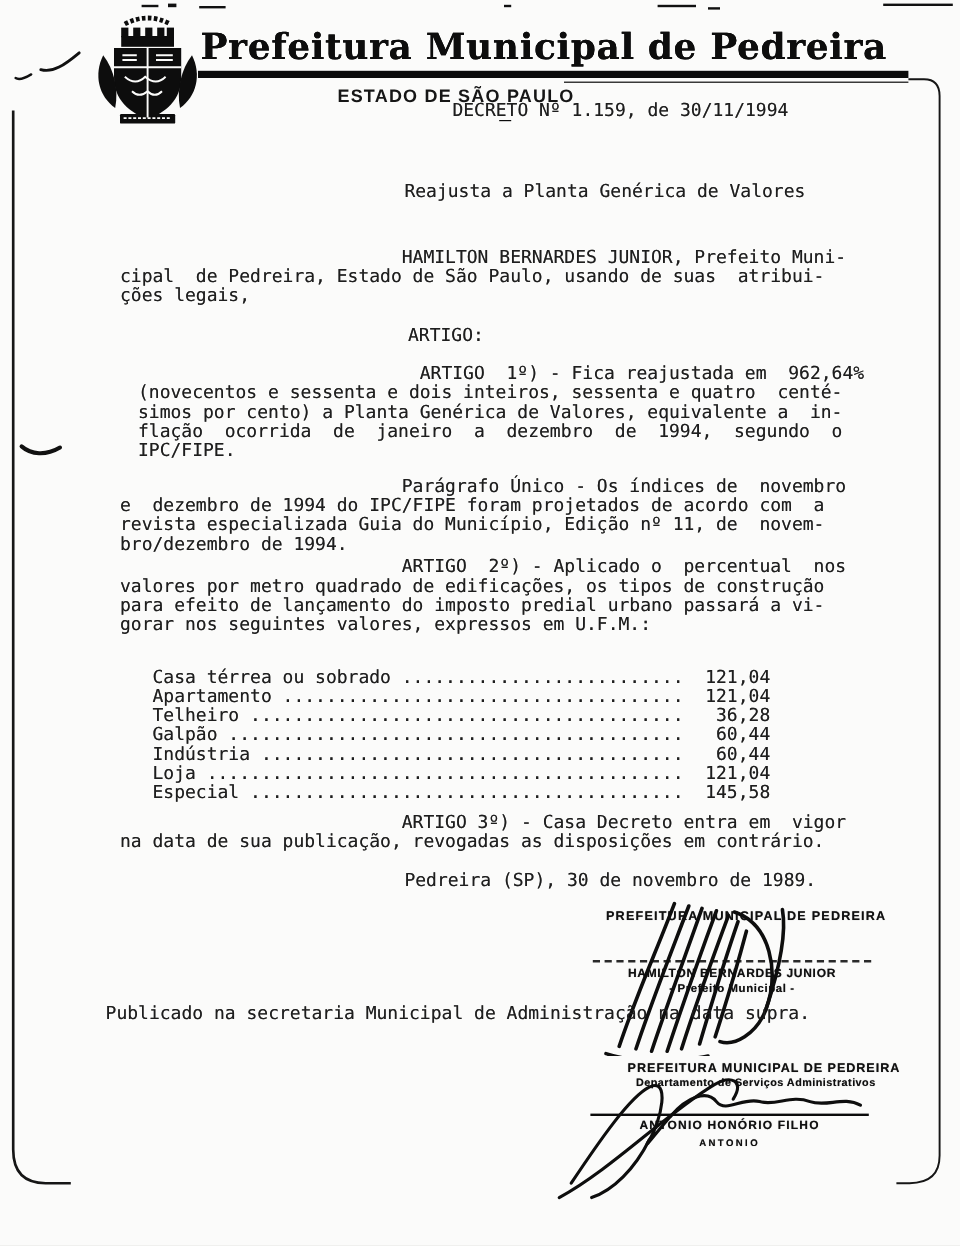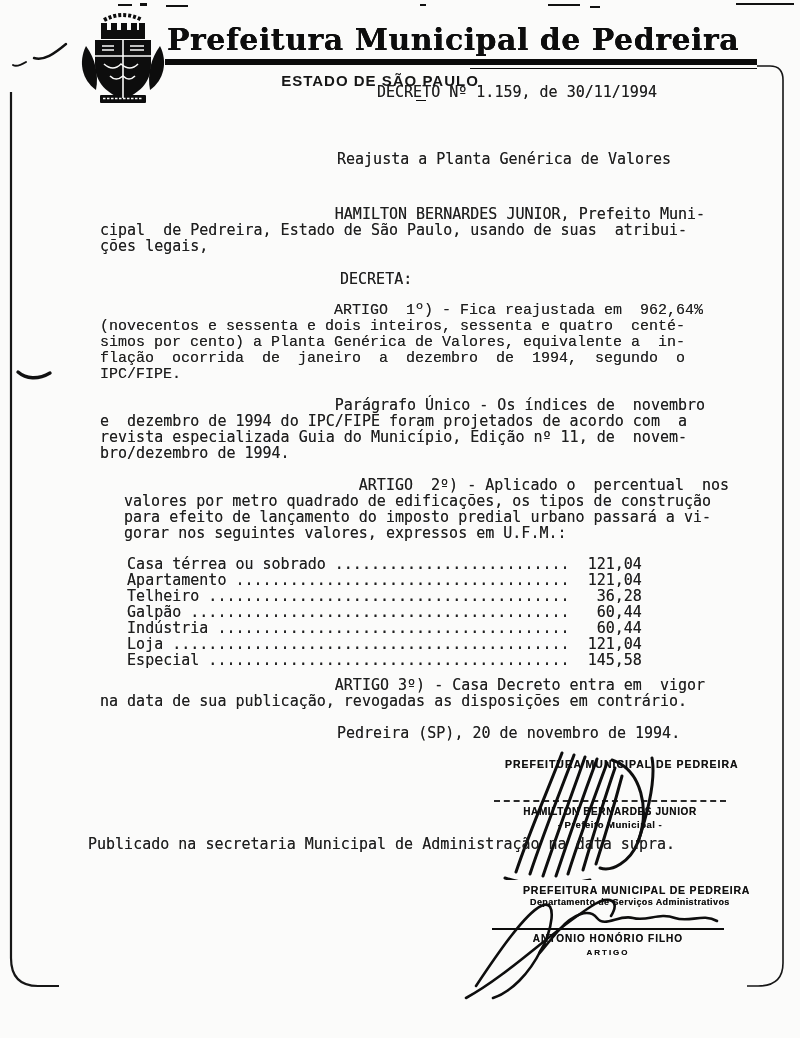--- a/index.html
+++ b/index.html
@@ -109,50 +109,50 @@
 
   <div class="abs type" style="left:337px;top:84px;margin-left:40px;">DECRETO Nº 1.159, de 30/11/1994</div>
   <div class="abs bar" style="left:416px;top:100px;width:10px;height:1px;"></div>
 
   <div class="abs type" style="left:100px;top:206px;">                          HAMILTON BERNARDES JUNIOR, Prefeito Muni-
 cipal  de Pedreira, Estado de São Paulo, usando de suas  atribui-
 ções legais,</div>
 
   <div class="abs type" style="left:337px;top:151px;">Reajusta a Planta Genérica de Valores</div>
 
-  <div class="abs type" style="left:340px;top:271px;">DECRETA:</div>
+  <div class="abs type" style="left:340px;top:271px;">ARTIGO:</div>
 
-  <div class="abs type" style="left:100px;top:303px;font-family:Liberation Mono, monospace;">                          ARTIGO  1º) - Fica reajustada em  962,64%
+  <div class="abs type" style="left:115px;top:303px;">                          ARTIGO  1º) - Fica reajustada em  962,64%
 (novecentos e sessenta e dois inteiros, sessenta e quatro  centé-
 simos por cento) a Planta Genérica de Valores, equivalente a  in-
 flação  ocorrida  de  janeiro  a  dezembro  de  1994,  segundo  o
 IPC/FIPE.</div>
 
   <div class="abs type" style="left:100px;top:397px;">                          Parágrafo Único - Os índices de  novembro
 e  dezembro de 1994 do IPC/FIPE foram projetados de acordo com  a
 revista especializada Guia do Município, Edição nº 11, de  novem-
 bro/dezembro de 1994.</div>
 
-  <div class="abs type" style="left:100px;top:477px;margin-left:24px;">                          ARTIGO  2º) - Aplicado o  percentual  nos
+  <div class="abs type" style="left:100px;top:464px;">                          ARTIGO  2º) - Aplicado o  percentual  nos
 valores por metro quadrado de edificações, os tipos de construção
 para efeito de lançamento do imposto predial urbano passará a vi-
 gorar nos seguintes valores, expressos em U.F.M.:</div>
 
   <div class="abs type" style="left:100px;top:556px;">   Casa térrea ou sobrado ..........................  121,04
    Apartamento .....................................  121,04
    Telheiro ........................................   36,28
    Galpão ..........................................   60,44
    Indústria .......................................   60,44
    Loja ............................................  121,04
    Especial ........................................  145,58</div>
 
   <div class="abs type" style="left:100px;top:677px;">                          ARTIGO 3º) - Casa Decreto entra em  vigor
 na data de sua publicação, revogadas as disposições em contrário.</div>
 
-  <div class="abs type" style="left:337px;top:725px;">Pedreira (SP), 20 de novembro de 1994.</div>
+  <div class="abs type" style="left:337px;top:725px;">Pedreira (SP), 30 de novembro de 1989.</div>
 
   <div class="abs stamp" style="left:505px;top:758px;font-size:10.5px;letter-spacing:1px;">PREFEITURA MUNICIPAL DE PEDREIRA</div>
   <div class="abs dashline" style="left:494px;top:800px;width:232px;height:0;"></div>
   <div class="abs stamp" style="left:494px;top:806px;width:232px;text-align:center;font-size:10px;letter-spacing:.6px;">HAMILTON BERNARDES JUNIOR</div>
   <div class="abs stamp" style="left:494px;top:819px;width:232px;text-align:center;font-size:9.5px;letter-spacing:.5px;">-  Prefeito  Municipal  -</div>
 
   <svg class="abs" style="left:440px;top:740px;" width="260" height="140" viewBox="0 0 260 140">
     <g fill="none" stroke="#0e0e0e" stroke-width="3" stroke-linecap="round">
       <path d="M76,132 C90,90 108,50 122,13"></path>
       <path d="M90,134 C104,92 120,52 134,15"></path>
@@ -166,21 +166,21 @@
       <path d="M65,138 C90,146 120,146 150,140"></path>
     </g>
   </svg>
 
   <div class="abs type" style="left:88px;top:836px;">Publicado na secretaria Municipal de Administração na data supra.</div>
 
   <div class="abs stamp" style="left:523px;top:884px;font-size:10.5px;letter-spacing:.8px;">PREFEITURA MUNICIPAL DE PEDREIRA</div>
   <div class="abs stamp" style="left:530px;top:897px;font-size:9px;letter-spacing:.4px;filter:blur(.3px);">Departamento de Serviços Administrativos</div>
   <div class="abs bar" style="left:492px;top:928px;width:232px;height:2px;"></div>
   <div class="abs stamp" style="left:492px;top:933px;width:232px;text-align:center;font-size:10px;letter-spacing:1px;">ANTONIO HONÓRIO FILHO</div>
-  <div class="abs stamp" style="left:492px;top:948px;width:232px;text-align:center;font-size:8px;letter-spacing:2px;filter:blur(.3px);">ARTIGO</div>
+  <div class="abs stamp" style="left:492px;top:948px;width:232px;text-align:center;font-size:8px;letter-spacing:2px;filter:blur(.3px);">ANTONIO</div>
 
   <svg class="abs" style="left:455px;top:890px;" width="290" height="110" viewBox="0 0 290 110">
     <g fill="none" stroke="#0e0e0e" stroke-width="2.6" stroke-linecap="round">
       <path d="M21,96 C45,60 70,24 86,16 C104,7 96,44 86,60 C80,70 90,56 104,40"></path>
       <path d="M104,40 C118,24 134,18 142,28 C150,38 164,24 178,28 C192,32 204,22 220,28 C234,33 248,23 262,31"></path>
       <path d="M11,108 C55,84 100,38 140,14 C154,6 166,10 156,26"></path>
       <path d="M86,60 C74,84 56,102 38,108"></path>
     </g>
   </svg>
 

